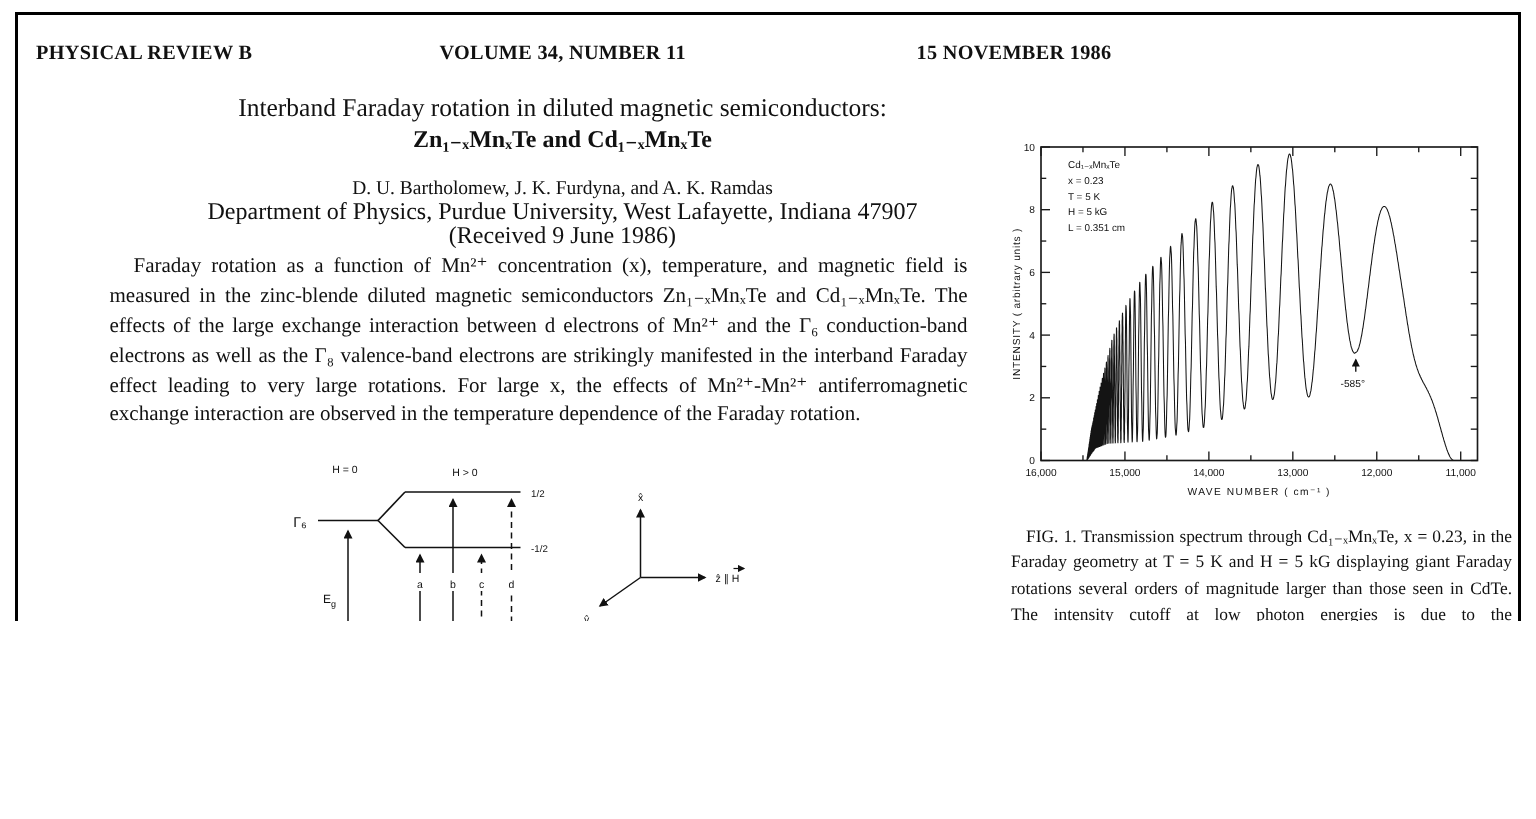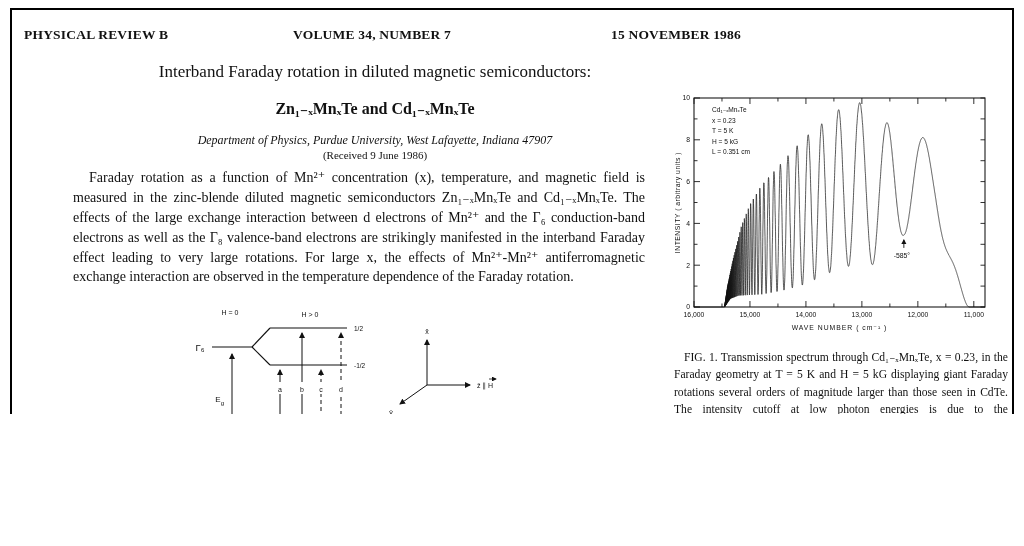--- a/index.html
+++ b/index.html
@@ -2,42 +2,43 @@
 <html><head>
 <meta charset="utf-8">
 <style>
   html,body{margin:0;padding:0;background:#ffffff;}
   #root{position:relative;width:1024px;height:414px;background:#ffffff;overflow:hidden;
         font-family:"Liberation Serif","DejaVu Serif",serif;color:#111;}
   .frame{position:absolute;left:10px;top:8px;width:1000px;height:528px;border:2px solid #000;}
   .abs{position:absolute;}
   .hdr{font-weight:bold;font-size:13.5px;letter-spacing:.2px;white-space:nowrap;}
   .title1{left:65px;top:62px;width:620px;text-align:center;font-weight:normal;font-size:17px;}
-  .title2{left:65px;top:99px;width:620px;text-align:center;font-weight:bold;font-size:16px;}
+  .title2{left:65px;top:83px;width:620px;text-align:center;font-weight:bold;font-size:16px;}
   .authors{left:65px;top:117px;width:620px;text-align:center;font-size:13px;}
-  .affil{left:65px;top:133px;width:620px;text-align:center;font-style:italic;font-size:12px;}
-  .recv{left:65px;top:149px;width:620px;text-align:center;font-size:11px;}
+  .affil{left:65px;top:133px;width:620px;text-align:center;font-size:16px;}
+  .recv{left:65px;top:149px;width:620px;text-align:center;font-size:16px;}
   .abstract{left:73px;top:168px;width:572px;font-size:14px;line-height:1.42;text-align:justify;text-indent:16px;}
   .caption{left:674px;top:349px;width:334px;font-size:11.6px;line-height:1.5;text-align:justify;text-indent:10px;}
   .watermark{right:34px;top:512px;font-family:"Liberation Sans","DejaVu Sans",sans-serif;font-size:12px;color:#4c1d95;}
   svg{position:absolute;overflow:visible;}
   svg text{fill:#111;}
 </style>
 </head>
 <body>
 
 <div id="root">
   <div class="frame"></div>
 
   <div class="abs hdr" style="left:24px;top:27px;">PHYSICAL REVIEW B</div>
-  <div class="abs hdr" style="left:293px;top:27px;">VOLUME 34, NUMBER 7</div>
+  <div class="abs hdr" style="left:293px;top:27px;">VOLUME 34, NUMBER 11</div>
   <div class="abs hdr" style="left:611px;top:27px;">15 NOVEMBER 1986</div>
 
   <div class="abs title1">Interband Faraday rotation in diluted magnetic semiconductors:</div>
   <div class="abs title2">Zn₁₋ₓMnₓTe and Cd₁₋ₓMnₓTe</div>
+  <div class="abs authors">D. U. Bartholomew, J. K. Furdyna, and A. K. Ramdas</div>
   <div class="abs affil">Department of Physics, Purdue University, West Lafayette, Indiana 47907</div>
   <div class="abs recv">(Received 9 June 1986)</div>
   <div class="abs abstract">Faraday rotation as a function of Mn²⁺ concentration (x), temperature, and magnetic field is measured in the zinc-blende diluted magnetic semiconductors Zn₁₋ₓMnₓTe and Cd₁₋ₓMnₓTe.  The effects of the large exchange interaction between d electrons of Mn²⁺ and the Γ₆ conduction-band electrons as well as the Γ₈ valence-band electrons are strikingly manifested in the interband Faraday effect leading to very large rotations.  For large x, the effects of Mn²⁺-Mn²⁺ antiferromagnetic exchange interaction are observed in the temperature dependence of the Faraday rotation.</div>
 
   <svg style="left:170px;top:285px;" width="470" height="215" viewBox="0 0 470 215" font-family="Liberation Sans, DejaVu Sans, sans-serif">
     <defs>
       <marker id="ah1" orient="auto-start-reverse" markerWidth="7" markerHeight="6" refX="5" refY="3">
         <path d="M0 0 L6 3 L0 6 Z" fill="#111"></path>
       </marker>
     </defs>

